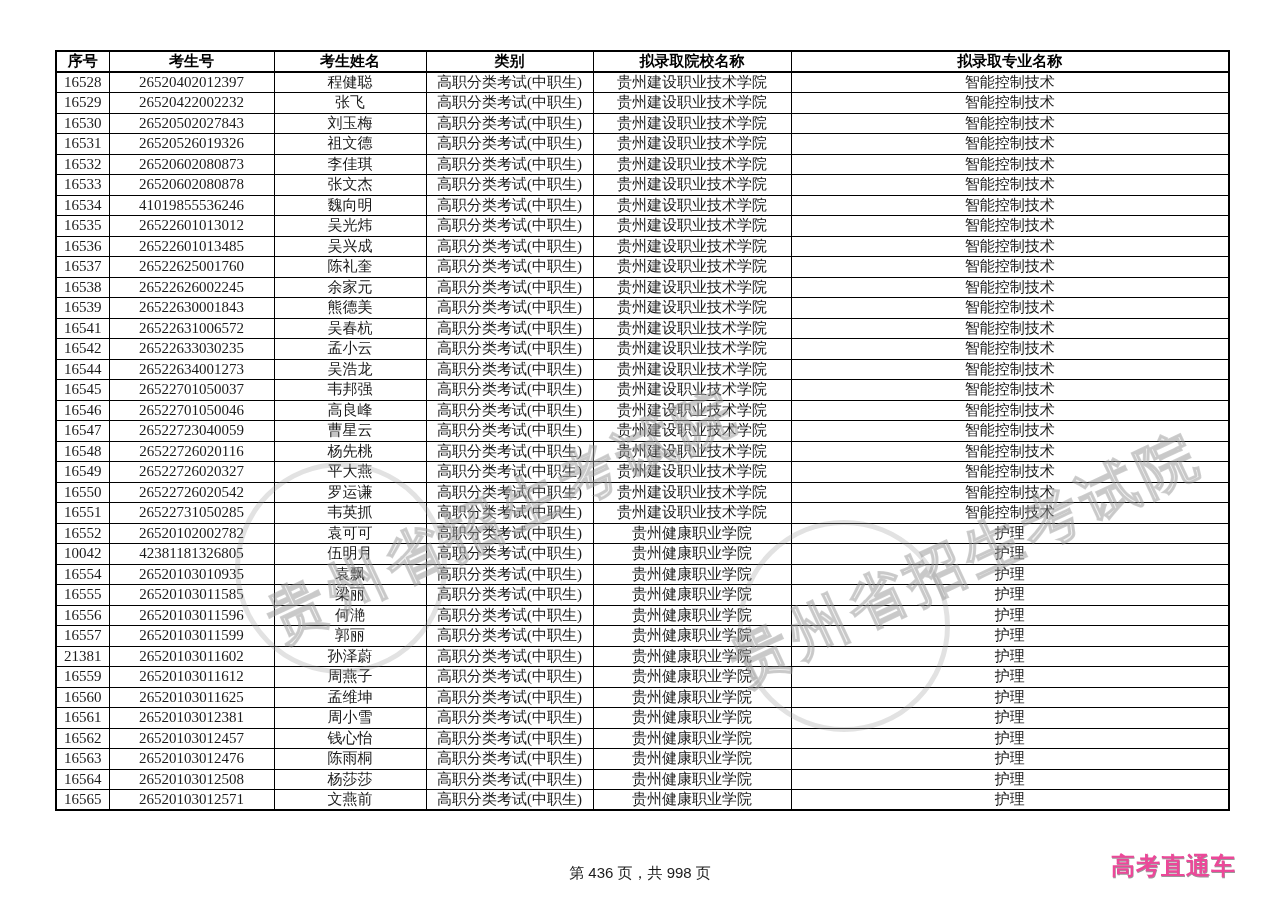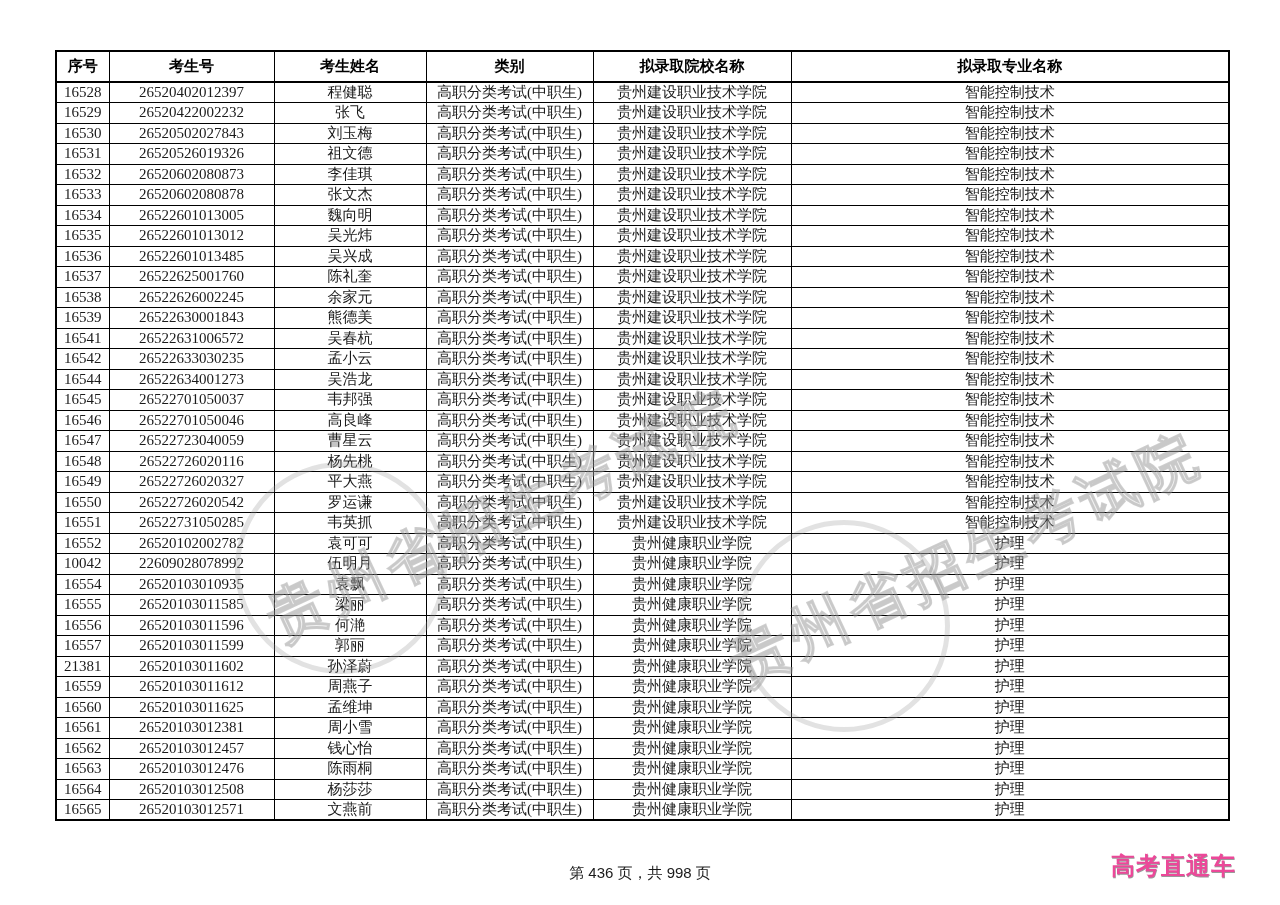--- a/index.html
+++ b/index.html
@@ -18,21 +18,21 @@
     border: 2px solid #000;
   }
   table.admission th, table.admission td {
     border: 1px solid #000;
     text-align: center; vertical-align: middle;
     font-size: 15px; line-height: 1;
     height: 20.5px; padding: 0 2px;
     white-space: nowrap; overflow: hidden;
   }
   table.admission thead th {
-    font-weight: bold; font-size: 15px; height: 31px;
+    font-weight: bold; font-size: 15px; height: 21px;
     border-bottom: 2px solid #000;
     margin-left: 27px;
   }
   table.admission td { font-weight: normal; color: #1a1a1a; }
 
   
   .wm-layer { position: absolute; inset: 0; pointer-events: none; z-index: 5; }
   .wm-text {
     position: absolute;
     font-size: 58px; font-weight: bold; letter-spacing: 6px;
@@ -132,21 +132,21 @@
         <tr>
           <td>16533</td>
           <td>26520602080878</td>
           <td>张文杰</td>
           <td>高职分类考试(中职生)</td>
           <td>贵州建设职业技术学院</td>
           <td>智能控制技术</td>
         </tr>
         <tr>
           <td>16534</td>
-          <td>26522601013005</td>
+          <td>41019855536246</td>
           <td>魏向明</td>
           <td>高职分类考试(中职生)</td>
           <td>贵州建设职业技术学院</td>
           <td>智能控制技术</td>
         </tr>
         <tr>
           <td>16535</td>
           <td>26522601013012</td>
           <td>吴光炜</td>
           <td>高职分类考试(中职生)</td>
@@ -268,21 +268,21 @@
         <tr>
           <td>16552</td>
           <td>26520102002782</td>
           <td>袁可可</td>
           <td>高职分类考试(中职生)</td>
           <td>贵州健康职业学院</td>
           <td>护理</td>
         </tr>
         <tr>
           <td>10042</td>
-          <td>22609028078992</td>
+          <td>42381181326805</td>
           <td>伍明月</td>
           <td>高职分类考试(中职生)</td>
           <td>贵州健康职业学院</td>
           <td>护理</td>
         </tr>
         <tr>
           <td>16554</td>
           <td>26520103010935</td>
           <td>袁飘</td>
           <td>高职分类考试(中职生)</td>

